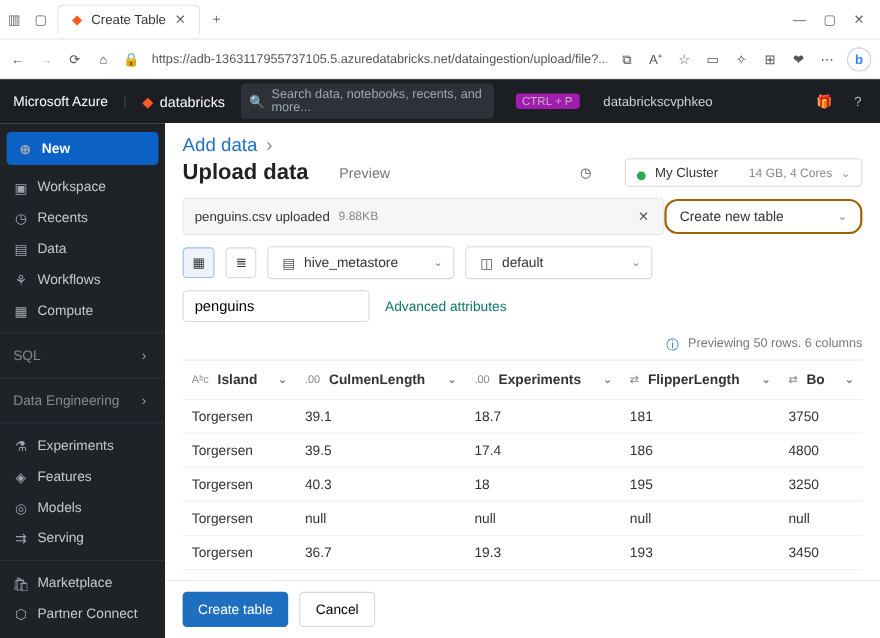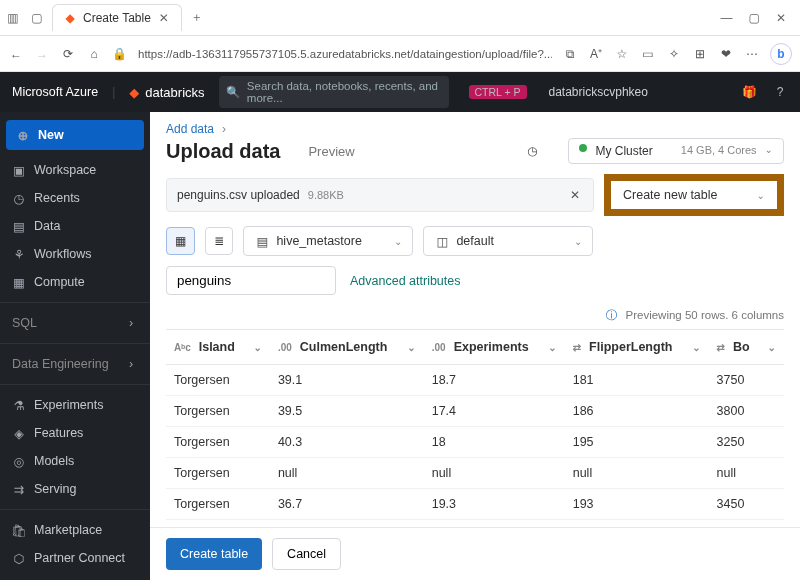--- a/index.html
+++ b/index.html
@@ -10,55 +10,55 @@
 .tbicon{width:14px;height:14px;display:inline-flex;align-items:center;justify-content:center;color:#666}
 .titlebar .wctrl{margin-left:auto;display:flex;gap:16px;padding-right:8px;color:#666}
 .addrbar{height:36px;background:#fff;display:flex;align-items:center;gap:10px;padding:0 8px;border-bottom:1px solid #e5e5e5}
 .addrbar .url{flex:1;color:#555;font-size:11.5px;white-space:nowrap;overflow:hidden}
 .ic{width:16px;height:16px;display:inline-flex;align-items:center;justify-content:center;color:#555;flex-shrink:0}
 .bing{width:22px;height:22px;border-radius:50%;border:1px solid #cce;display:flex;align-items:center;justify-content:center;color:#3b82f6;font-weight:bold}
 .topnav{height:40px;background:#1b1e23;display:flex;align-items:center;color:#d0d3d8;padding:0 12px;gap:14px}
 .azure{font-size:12.5px;color:#fff}
 .dblogo{display:flex;align-items:center;gap:6px;color:#fff;font-size:13px}
 .search{flex:0 0 230px;background:#2e3238;border-radius:4px;display:flex;align-items:center;gap:6px;padding:4px 8px;color:#9aa;font-size:11.5px}
-.kbd{background:#be185d;padding:1px 6px;border-radius:3px;font-size:10.5px;color:#bbb;margin-left:6px}
+.kbd{background:#a21caf;padding:1px 6px;border-radius:3px;font-size:10.5px;color:#bbb;margin-left:6px}
 .wsname{color:#cfd3d8;font-size:12px;margin-left:8px}
 .layout{display:flex;height:calc(580px - 36px - 36px - 40px)}
 .sidebar{width:150px;background:#1f2328;color:#c5c8cd;padding:8px 0;overflow-y:auto;font-size:12.5px}
 .side-item{display:flex;align-items:center;gap:8px;padding:6px 12px;cursor:pointer}
 .side-item.new{background:#0b61c4;color:#fff;margin:0 6px 6px;border-radius:4px;padding:7px 10px;font-weight:600}
 .side-sec{color:#7a8088;font-size:11px;padding:10px 12px 4px}
 .side-sep{height:1px;background:#2e333a;margin:6px 0}
 .side-item .ic{color:#9ea4ac;width:14px}
 .main{flex:1;background:#fff;overflow:auto;padding:0}
-.bc{display:flex;gap:8px;padding:10px 16px 0;font-size:12px}
+.bc{display:flex;gap:8px;padding:10px 16px 0;font-size:17px}
 .bc a{color:#2272c3;text-decoration:none}
 .headrow{display:flex;align-items:center;padding:2px 16px 10px;gap:28px}
 .h1{font-size:20px;font-weight:600;color:#222}
 .prev{color:#777;font-size:13px}
 .spacer{flex:1}
-.cluster{display:flex;align-items:flex-start;gap:8px;border:1px solid #d5d8dd;border-radius:4px;padding:5px 10px;font-size:12px}
+.cluster{display:flex;align-items:flex-end;gap:8px;border:1px solid #d5d8dd;border-radius:4px;padding:5px 10px;font-size:12px}
 .dot-g{width:8px;height:8px;background:#2fa84f;border-radius:50%}
 .muted{color:#888;font-size:11px}
-.toolrow{display:flex;gap:10px;padding:0 16px 10px;align-items:center}
+.toolrow{display:flex;gap:0;padding:0 16px 10px;align-items:center}
 .filechip{flex:1;background:#f5f6f8;border:1px solid #e5e7eb;border-radius:4px;padding:8px 10px;display:flex;align-items:center;gap:8px}
-.btn-std{border:7px solid #a16207;background:#fff;border-radius:0;padding:7px 12px;display:flex;align-items:center;gap:6px;font-size:12.5px;cursor:pointer;min-width:160px;justify-content:space-between}
+.btn-std{border:2px solid #a16207;background:#fff;border-radius:12px;padding:7px 12px;display:flex;align-items:center;gap:6px;font-size:12.5px;cursor:pointer;min-width:160px;justify-content:space-between}
 .cfgrow{display:flex;gap:10px;padding:0 16px 10px;align-items:center}
 .vbtn{border:1px solid #d5d8dd;padding:6px 8px;border-radius:4px;display:flex;align-items:center;justify-content:center;cursor:pointer}
 .vbtn.active{background:#eef3fb;border-color:#9bbce6}
 .sel{border:1px solid #d5d8dd;border-radius:4px;padding:6px 10px;display:flex;align-items:center;gap:8px;font-size:12.5px;min-width:170px;justify-content:space-between;cursor:pointer}
 .namerow{display:flex;gap:14px;padding:0 16px 8px;align-items:center}
 .tname{border:1px solid #d5d8dd;border-radius:4px;padding:6px 10px;width:170px}
 .link{color:#0f766e;font-size:12.5px;cursor:pointer}
 .previewinfo{text-align:right;padding:4px 16px 6px;color:#777;font-size:11.5px;display:flex;justify-content:flex-end;align-items:center;gap:6px}
 .tablewrap{margin:0 16px;border-top:1px solid #e5e7eb;position:relative;max-height:200px;overflow:auto}
 table{width:100%;border-collapse:collapse;font-size:12.5px}
 th{text-align:left;padding:10px 8px;border-bottom:1px solid #e5e7eb;color:#333;font-weight:600;position:sticky;top:0;background:#fff}
 th .th-inner{display:flex;align-items:center;gap:8px}
-th .typ{color:#888;font-size:10px;font-weight:700}
+th .typ{color:#888;font-size:10px;font-weight:400}
 td{padding:8px 8px;border-bottom:1px solid #f0f1f3;color:#333}
 .chev{color:#888;font-size:10px}
 .footer{position:absolute;bottom:0;left:150px;right:0;background:#fff;border-top:1px solid #e5e7eb;padding:10px 16px;display:flex;gap:10px}
 .btn-primary{background:#1e6fbf;color:#fff;border:none;border-radius:4px;padding:8px 14px;font-size:12.5px;cursor:pointer}
 .btn-sec{background:#fff;border:1px solid #d5d8dd;border-radius:4px;padding:8px 14px;font-size:12.5px;cursor:pointer}
 .hscroll{height:10px;background:#f0f1f3;border-radius:5px;margin:4px 16px 0;position:relative}
 .hscroll .thumb{position:absolute;left:0;width:58%;height:100%;background:#c6c9ce;border-radius:5px}
 .greytxt{color:#888}
 </style>
 </head>
@@ -297,21 +297,21 @@
               <td>39.1</td>
               <td>18.7</td>
               <td>181</td>
               <td>3750</td>
             </tr>
             <tr>
               <td>Torgersen</td>
               <td>39.5</td>
               <td>17.4</td>
               <td>186</td>
-              <td>3800</td>
+              <td>4800</td>
             </tr>
             <tr>
               <td>Torgersen</td>
               <td>40.3</td>
               <td>18</td>
               <td>195</td>
               <td>3250</td>
             </tr>
             <tr>
               <td>Torgersen</td>

